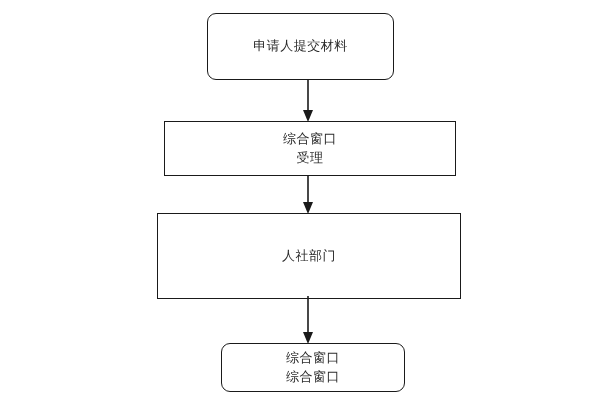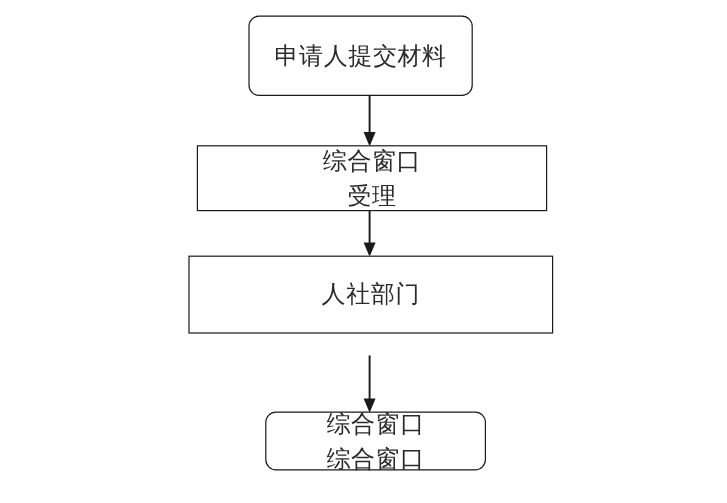--- a/index.html
+++ b/index.html
@@ -29,21 +29,21 @@
     position: absolute;
     box-sizing: border-box;
     border: 1px solid #1a1a1a;
     background: #ffffff;
     display: flex;
     flex-direction: column;
     align-items: center;
     justify-content: center;
     text-align: center;
     color: #2b2b2b;
-    font-size: 20px;
+    font-size: 13px;
     line-height: 1.42;
     letter-spacing: 0.5px;
     white-space: nowrap;
   }
 
   .node.rounded {
     border-radius: 9px;
   }
 
   .node .node-line {
@@ -62,21 +62,21 @@
     left: 164px;
     top: 121px;
     width: 292px;
     height: 55px;
   }
 
   #node-department {
     left: 157px;
     top: 213px;
     width: 304px;
-    height: 65px;
+    height: 86px;
   }
 
   #node-deliver {
     left: 221px;
     top: 343px;
     width: 184px;
     height: 49px;
   }
 
   

